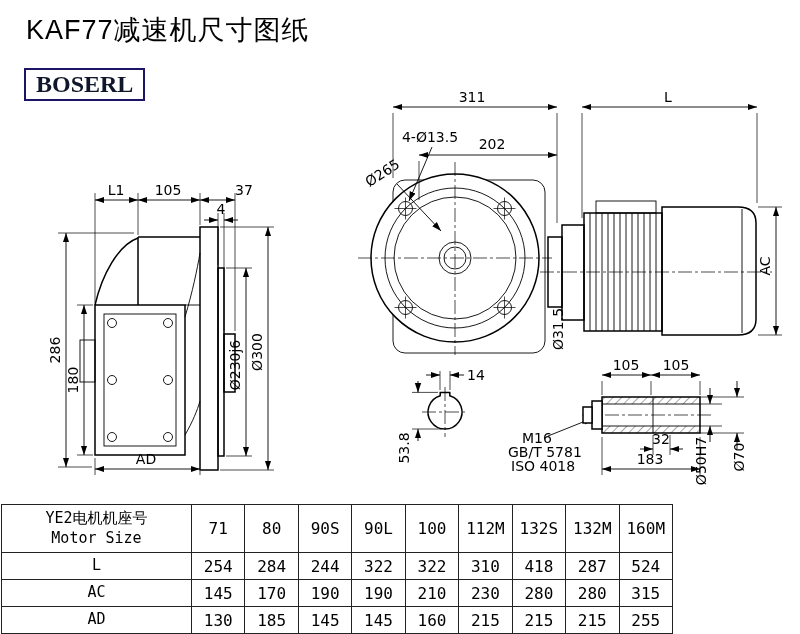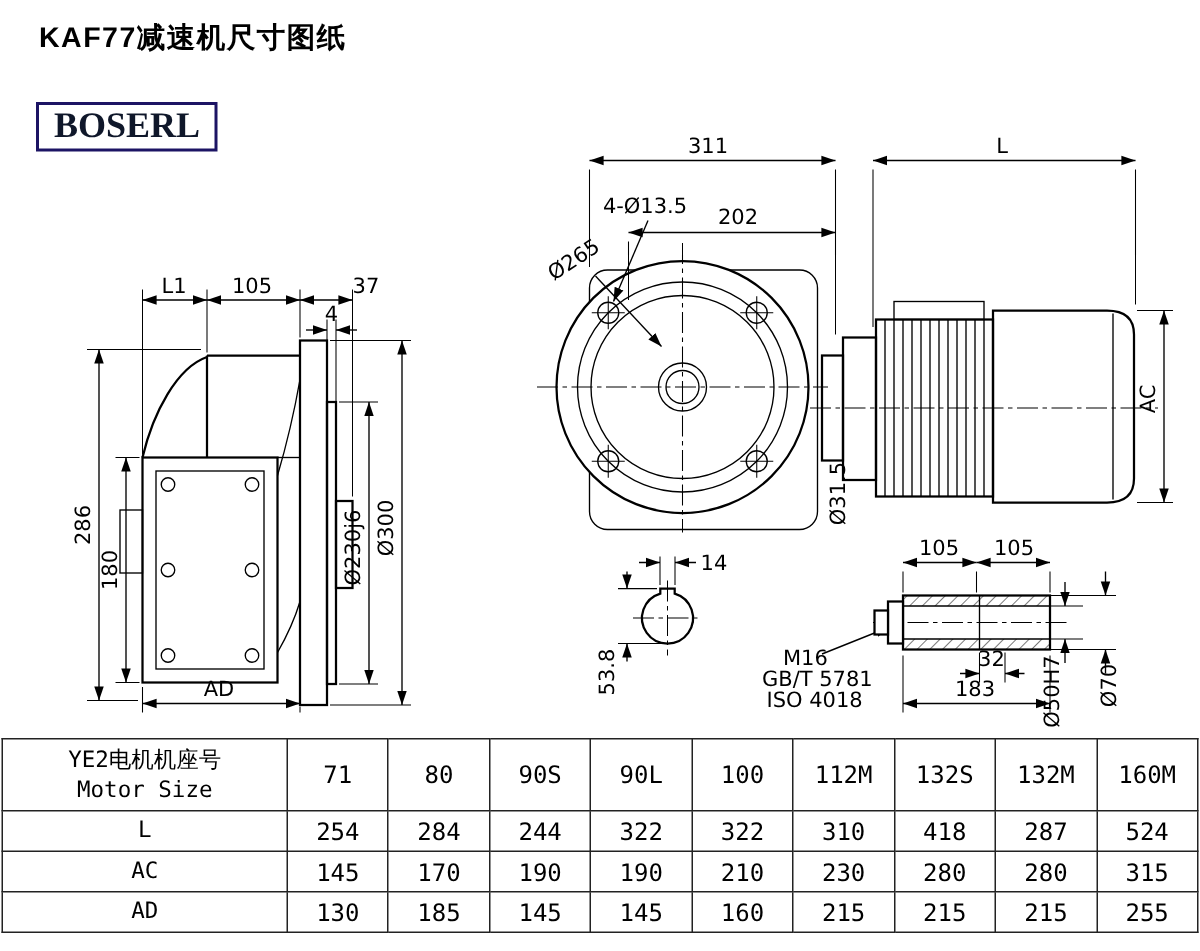--- a/index.html
+++ b/index.html
@@ -1,30 +1,30 @@
 <!DOCTYPE html>
 <html><head>
 <meta charset="utf-8">
 <style>
   *{margin:0;padding:0;box-sizing:border-box}
   html,body{width:800px;height:634px;background:#fff;overflow:hidden;position:relative;
     font-family:"DejaVu Sans",sans-serif;color:#000}
-  .title{position:absolute;left:26px;top:12px;font-size:19px;font-weight:bold;
+  .title{position:absolute;left:26px;top:12px;font-size:27px;font-weight:normal;
     font-family:"Liberation Sans",sans-serif;letter-spacing:1px}
   .logo{position:absolute;left:24px;top:68px;border:2px solid #1c1464;background:#fff;
     padding:1px 10px;font-family:"Liberation Serif",serif;font-size:24px;font-weight:bold;color:#0f172a}
   .drawing{position:absolute;left:0;top:85px}
   svg text{font-family:"DejaVu Sans",sans-serif;font-size:14px;fill:#000}
   .out{fill:none;stroke:#000;stroke-width:1.5}
   .outw{fill:#fff;stroke:#000;stroke-width:1.5}
   .thin{fill:none;stroke:#000;stroke-width:0.9}
   .ext{stroke:#000;stroke-width:0.7;fill:none}
   .dim{stroke:#000;stroke-width:0.9;fill:none}
   .cl{stroke:#000;stroke-width:0.7;fill:none;stroke-dasharray:14 3 3 3}
-  .dim-table{position:absolute;left:1px;top:492px;width:798px;border-collapse:collapse;
+  .dim-table{position:absolute;left:1px;top:504px;width:672px;border-collapse:collapse;
     table-layout:fixed;font-family:"DejaVu Sans Mono",monospace;font-size:16px}
   .dim-table td{border:1px solid #222;text-align:center;vertical-align:middle;height:27px;padding:0}
   .dim-table td.hdr{width:190px;font-size:15px;line-height:1.3}
   .dim-table tr.first td{height:48px}
 </style>
 </head>
 <body>
 
 <div class="title">KAF77减速机尺寸图纸</div>
 <div class="logo">BOSERL</div>

